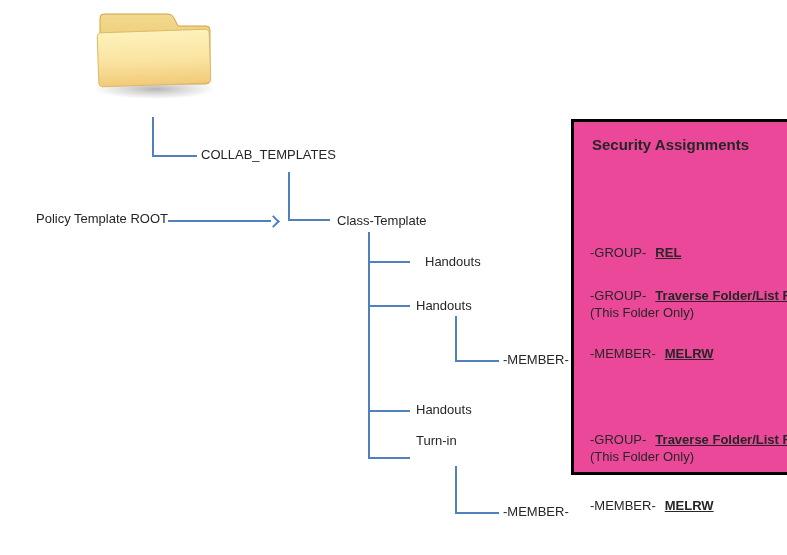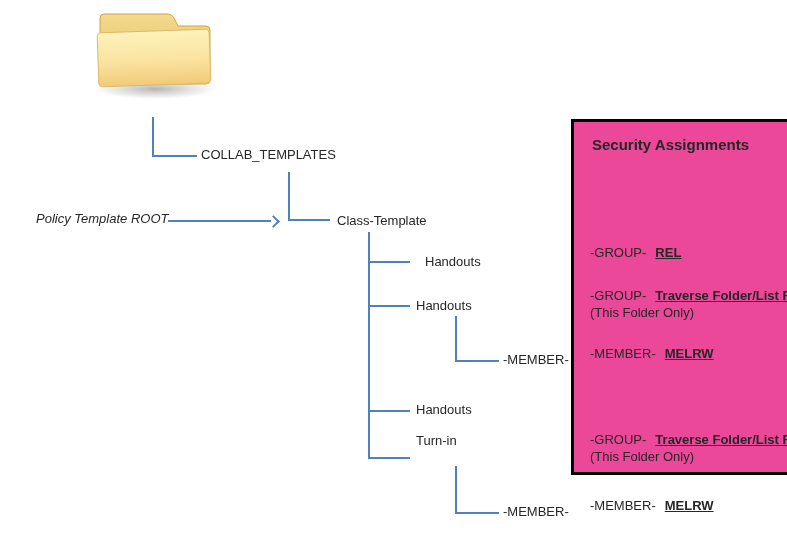--- a/index.html
+++ b/index.html
@@ -31,21 +31,21 @@
   }
 
   
   .lbl {
     position: absolute;
     font-size: 13px;
     line-height: 15px;
     white-space: nowrap;
     color: var(--text);
   }
-  .lbl.italic { font-style: italic; }
+  .lbl.italic { }
 
   
   .secbox {
     position: absolute;
     left: 539px; top: 119px;
     width: 240px; height: 356px;
     border: 3px solid var(--box-border);
     background: #ec4899;
   }
   .secbox .title {

